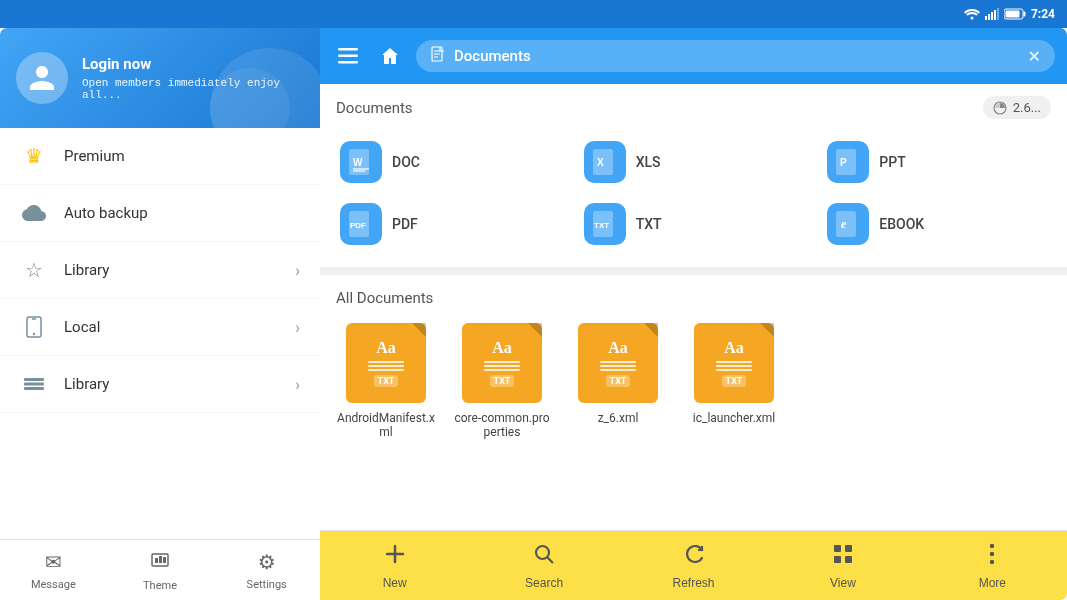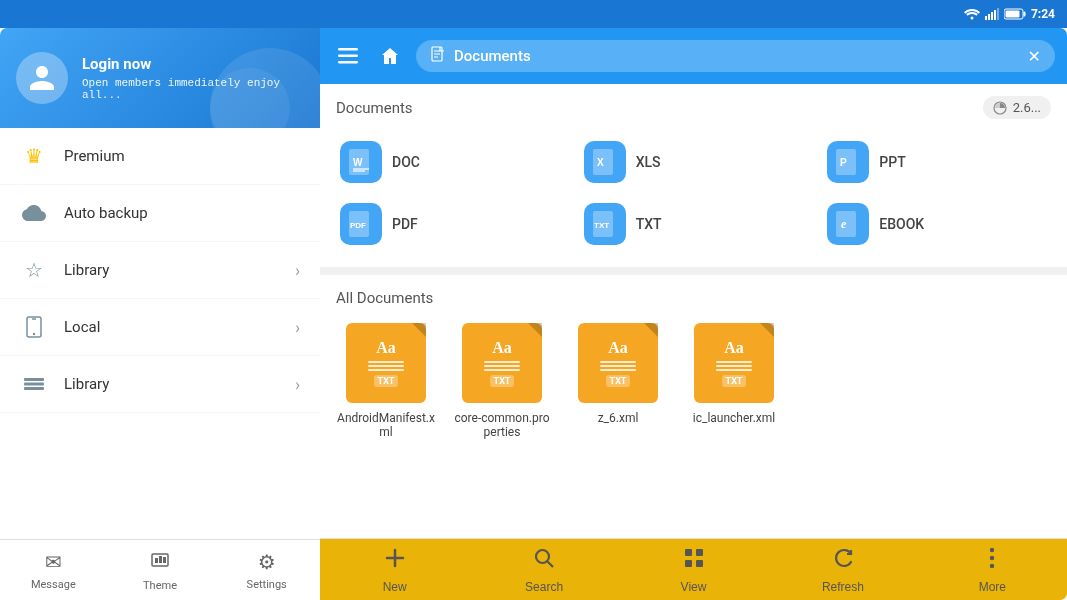--- a/index.html
+++ b/index.html
@@ -290,24 +290,24 @@
       border-radius: 3px;
       padding: 1px 4px;
       font-size: 9px;
       color: white;
       font-weight: bold;
     }
     .file-name { font-size: 12px; color: #444; text-align: center; word-break: break-all; }
 
     
     .bottom-toolbar {
-      background: #eab308;
+      background: #fde047;
       border-top: 1px solid #e0e0e0;
       display: flex;
-      height: 62px;
+      height: 70px;
       flex-shrink: 0;
     }
     .toolbar-btn {
       flex: 1;
       display: flex;
       flex-direction: column;
       align-items: center;
       justify-content: center;
       gap: 4px;
       cursor: pointer;
@@ -621,37 +621,37 @@
         <div class="toolbar-btn-icon">
           <svg width="24" height="24" viewBox="0 0 24 24" fill="none" stroke="#555" stroke-width="2.2">
             <circle cx="10.5" cy="10.5" r="6.5"></circle>
             <line x1="15.5" y1="15.5" x2="21" y2="21"></line>
           </svg>
         </div>
         <span class="toolbar-btn-label">Search</span>
       </button>
       <button class="toolbar-btn">
         <div class="toolbar-btn-icon">
+          <svg width="24" height="24" viewBox="0 0 24 24" fill="none" stroke="#555" stroke-width="2.2">
+            <path d="M20 8A8 8 0 1 0 20 16" stroke-linecap="round"></path>
+            <polyline points="20,4 20,8 16,8" fill="none" stroke="#555" stroke-width="2.2"></polyline>
+          </svg>
+        </div>
+        <span class="toolbar-btn-label">Refresh</span>
+      </button>
+      <button class="toolbar-btn">
+        <div class="toolbar-btn-icon">
           <svg width="24" height="24" viewBox="0 0 24 24" fill="#555">
             <rect x="3" y="3" width="7" height="7" rx="1"></rect>
             <rect x="14" y="3" width="7" height="7" rx="1"></rect>
             <rect x="3" y="14" width="7" height="7" rx="1"></rect>
             <rect x="14" y="14" width="7" height="7" rx="1"></rect>
           </svg>
         </div>
         <span class="toolbar-btn-label">View</span>
-      </button>
-      <button class="toolbar-btn">
-        <div class="toolbar-btn-icon">
-          <svg width="24" height="24" viewBox="0 0 24 24" fill="none" stroke="#555" stroke-width="2.2">
-            <path d="M20 8A8 8 0 1 0 20 16" stroke-linecap="round"></path>
-            <polyline points="20,4 20,8 16,8" fill="none" stroke="#555" stroke-width="2.2"></polyline>
-          </svg>
-        </div>
-        <span class="toolbar-btn-label">Refresh</span>
       </button>
       <button class="toolbar-btn">
         <div class="toolbar-btn-icon">
           <svg width="6" height="24" viewBox="0 0 6 24" fill="#555">
             <circle cx="3" cy="4" r="2.2"></circle>
             <circle cx="3" cy="12" r="2.2"></circle>
             <circle cx="3" cy="20" r="2.2"></circle>
           </svg>
         </div>
         <span class="toolbar-btn-label">More</span>

